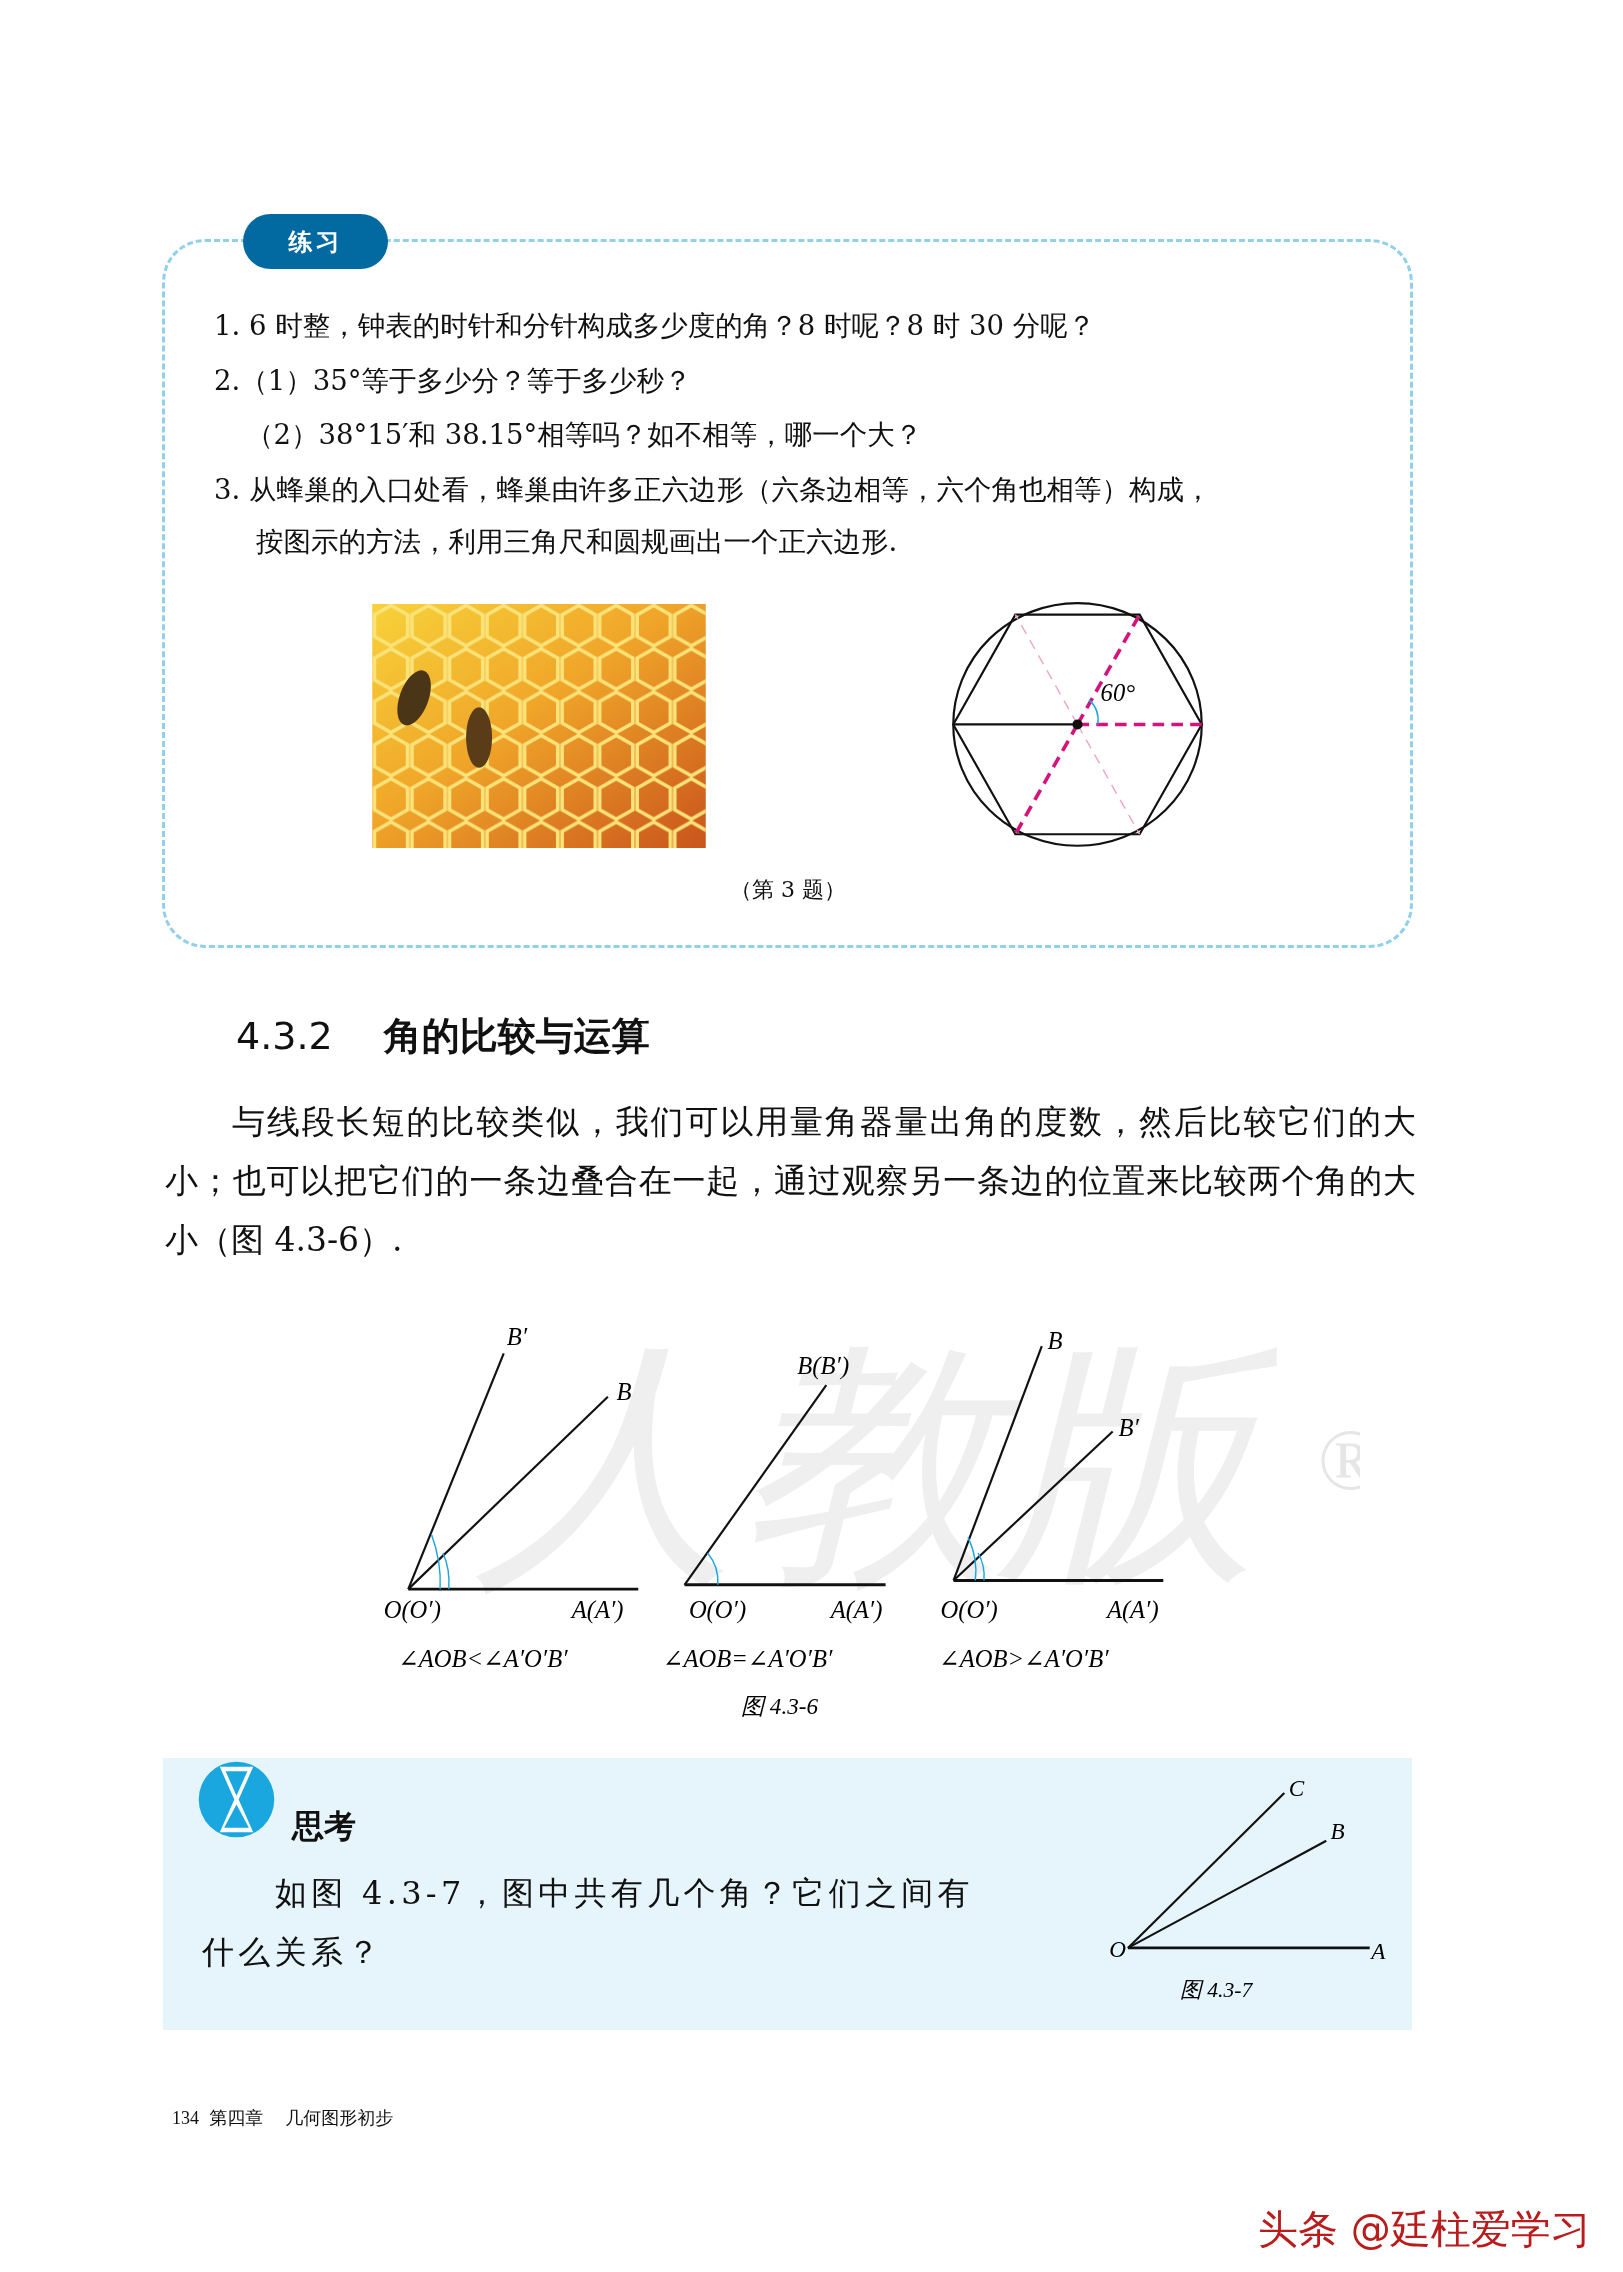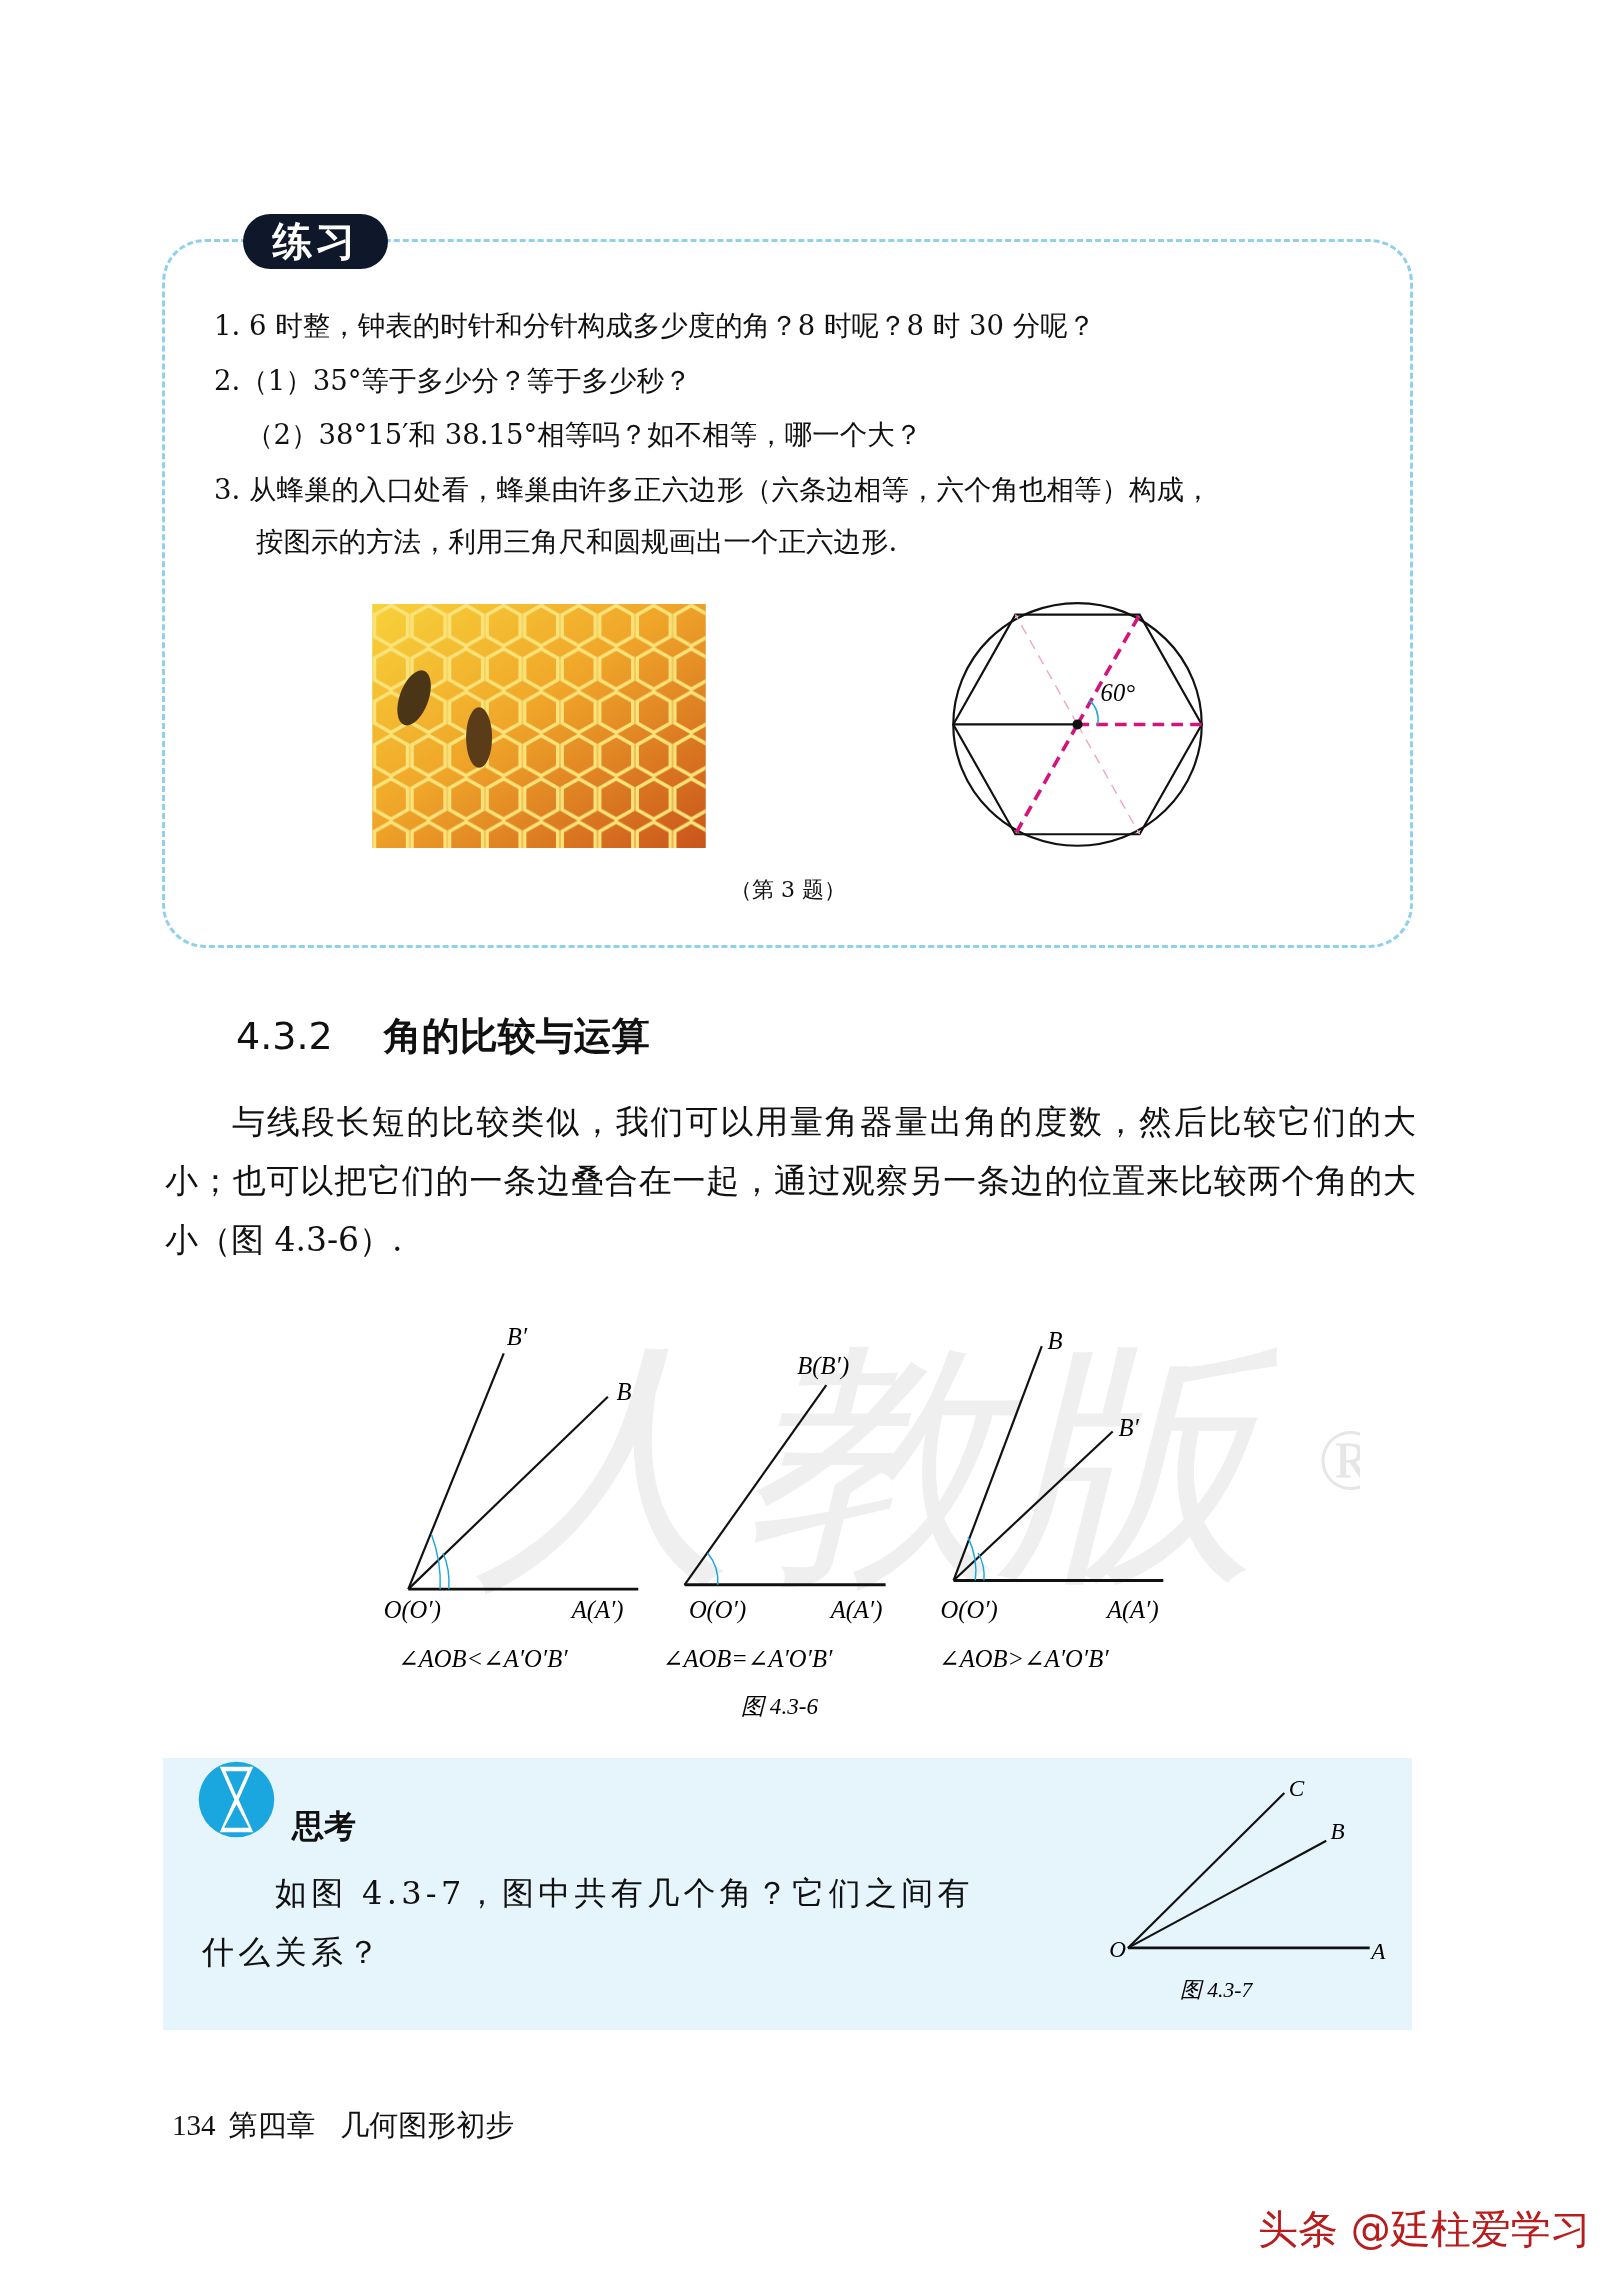--- a/index.html
+++ b/index.html
@@ -1,30 +1,30 @@
 <!DOCTYPE html>
 <html style="font-size:11.6px"><head>
 <meta charset="utf-8">
 <style>
   html,body{margin:0;padding:0;background:#fff;}
   body{width:1623px;height:2273px;position:relative;overflow:hidden;font-family:"DejaVu Serif","Liberation Serif",serif;color:#111;}
   .abs{position:absolute;}
   .exercise-box{left:162px;top:239px;width:1251px;height:709px;border:3.6px dashed #8fd0ea;border-radius:43px;box-sizing:border-box;}
-  .badge{left:243px;top:214px;width:145px;height:55px;background:#0f172a;border-radius:27.5px;color:#fff;font-family:"DejaVu Sans","Liberation Sans",sans-serif;font-weight:bold;font-size:40px;display:flex;align-items:center;justify-content:center;letter-spacing:2.9px;}
+  .badge{left:243px;top:214px;width:145px;height:55px;background:#0369a1;border-radius:27.5px;color:#fff;font-family:"DejaVu Sans","Liberation Sans",sans-serif;font-weight:bold;font-size:24px;display:flex;align-items:center;justify-content:center;letter-spacing:2.9px;}
   .q{font-size:27.5px;line-height:1;white-space:nowrap;}
   .caption{font-size:22px;text-align:right;}
   .h2{font-family:"DejaVu Sans","Liberation Sans",sans-serif;font-size:38px;}
   .h2 b{margin-left:51px;font-weight:bold;}
   .para{font-size:33px;line-height:59px;left:165px;width:1251px;text-align:justify;}
   .para p{margin:0;}
   .indent{text-indent:67px;}
   .think{left:163px;top:1758px;width:1249px;height:272px;background:#e6f4fc;}
   .think-title{font-family:"DejaVu Sans","Liberation Sans",sans-serif;font-weight:bold;font-size:32px;}
   .think-text{font-size:32px;line-height:58px;letter-spacing:4.3px;}
-  .footer{font-size:29px;font-family:"Liberation Serif",serif;}
+  .footer{font-size:18px;font-family:"Liberation Serif",serif;}
   .watermark{font-family:"DejaVu Sans","Liberation Sans",sans-serif;font-size:40px;color:#b91c1c;}
   svg text{font-family:"Liberation Serif","DejaVu Serif",serif;font-style:italic;}
 </style>
 </head>
 <body>
 
 <div class="abs exercise-box"></div>
 <div class="abs badge">练习</div>
 
 <div class="abs q" style="left:214px;top:312px;">1. 6 时整，钟表的时针和分针构成多少度的角？8 时呢？8 时 30 分呢？</div>

